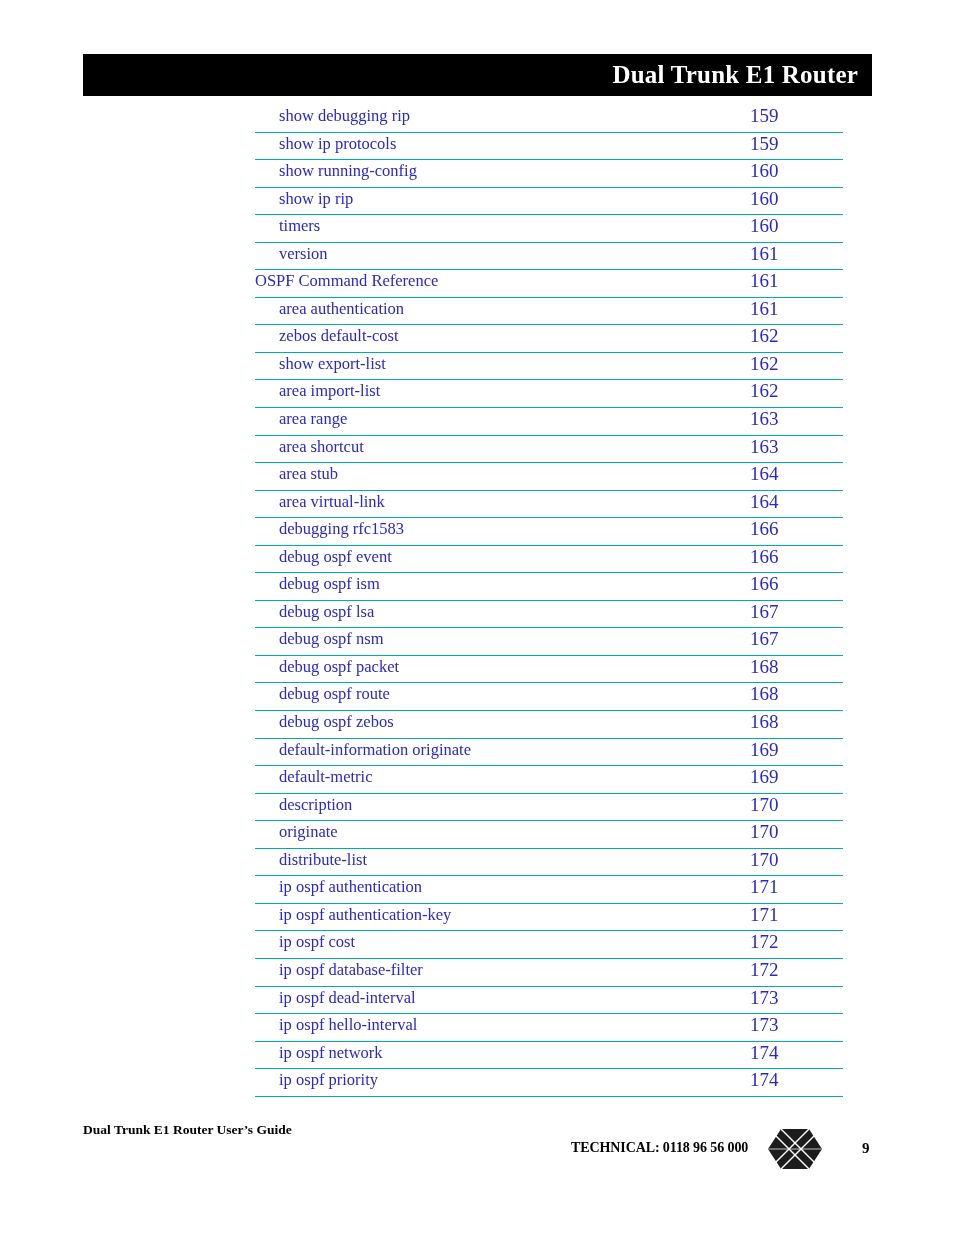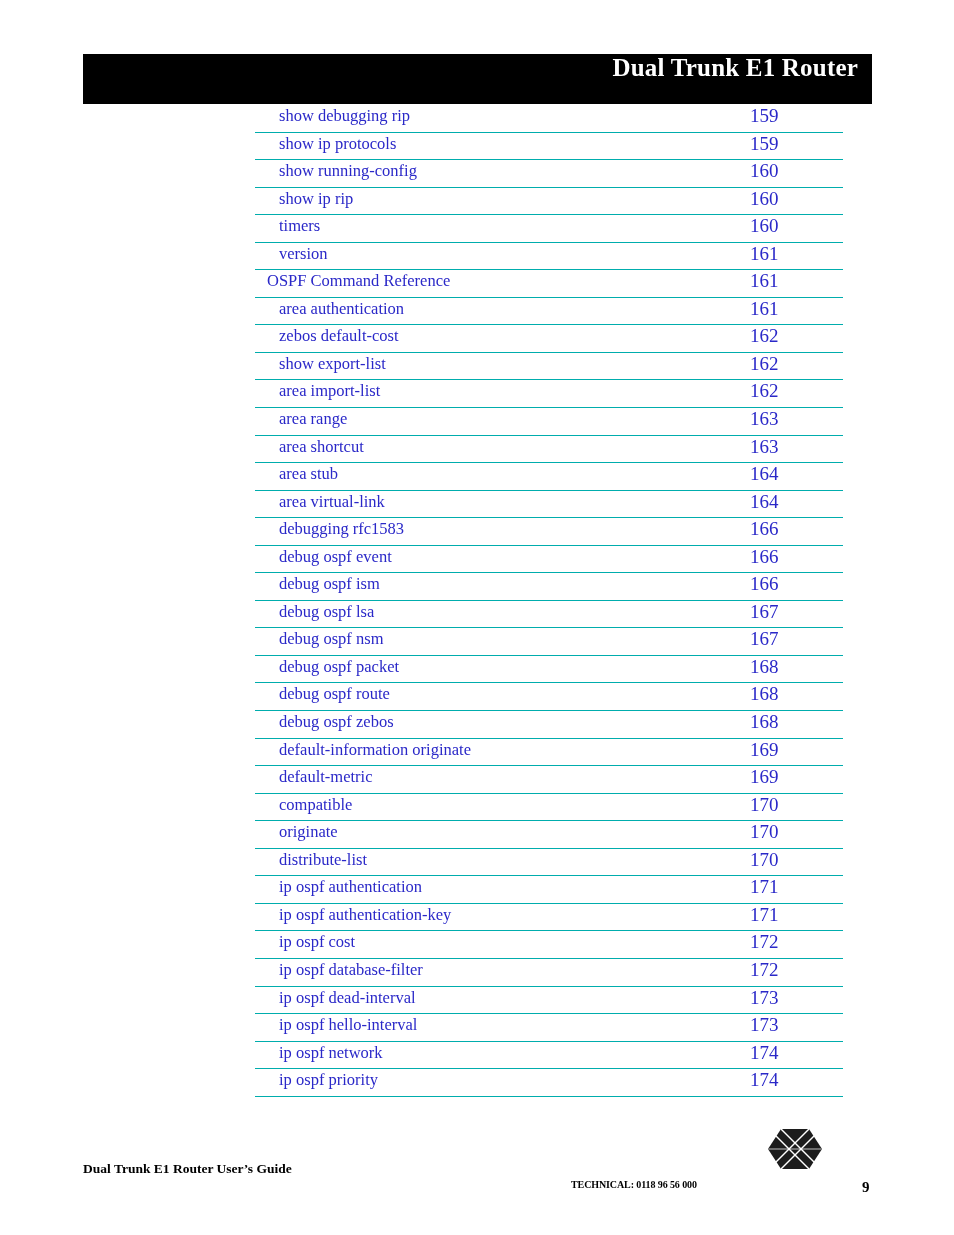--- a/index.html
+++ b/index.html
@@ -14,24 +14,24 @@
     font-family: "Liberation Serif", "DejaVu Serif", serif;
     overflow: hidden;
   }
 
   
   .page-header {
     position: absolute;
     left: 83px;
     top: 54px;
     width: 789px;
-    height: 50px;
+    height: 42px;
     background: #000000;
     display: flex;
-    align-items: flex-start;
+    align-items: center;
     justify-content: flex-end;
   }
   .page-header .title {
     color: #ffffff;
     font-size: 25px;
     font-weight: bold;
     letter-spacing: 0.2px;
     padding-right: 14px;
     white-space: nowrap;
     font-family: "Liberation Serif", "DejaVu Serif", serif;
@@ -45,21 +45,21 @@
     width: 588px;
   }
   .toc-entry {
     position: relative;
     height: 27.55px;
     border-bottom: 1.6px solid #00ADAD;
     box-sizing: border-box;
   }
   .toc-entry .entry-label {
     position: absolute;
-    left: 12px;
+    left: 0px;
     top: 1px;
     color: #2A28C8;
     font-size: 16.5px;
     white-space: nowrap;
     line-height: 20px;
   }
   .toc-entry.level-2 .entry-label {
     left: 24px;
   }
   .toc-entry .entry-page {
@@ -71,36 +71,35 @@
     line-height: 20px;
   }
 
   
   .page-footer {
     position: absolute;
     left: 0;
     top: 1118px;
     width: 870px;
     height: 70px;
-    margin-top: 39px;
   }
   .footer-left {
     position: absolute;
     left: 83px;
     top: 4px;
     font-size: 13.5px;
     font-weight: bold;
     color: #000000;
     white-space: nowrap;
   }
   .footer-technical {
     position: absolute;
     left: 571px;
     top: 22px;
-    font-size: 10px;
+    font-size: 14px;
     font-weight: bold;
     color: #000000;
     white-space: nowrap;
     letter-spacing: -0.1px;
   }
   .footer-logo {
     position: absolute;
     left: 767px;
     top: 1128px;
     width: 56px;
@@ -217,21 +216,21 @@
     </div>
     <div class="toc-entry level-2">
       <span class="entry-label">default-information originate</span>
       <span class="entry-page">169</span>
     </div>
     <div class="toc-entry level-2">
       <span class="entry-label">default-metric</span>
       <span class="entry-page">169</span>
     </div>
     <div class="toc-entry level-2">
-      <span class="entry-label">compatible</span>
+      <span class="entry-label">description</span>
       <span class="entry-page">170</span>
     </div>
     <div class="toc-entry level-2">
       <span class="entry-label">originate</span>
       <span class="entry-page">170</span>
     </div>
     <div class="toc-entry level-2">
       <span class="entry-label">distribute-list</span>
       <span class="entry-page">170</span>
     </div>

